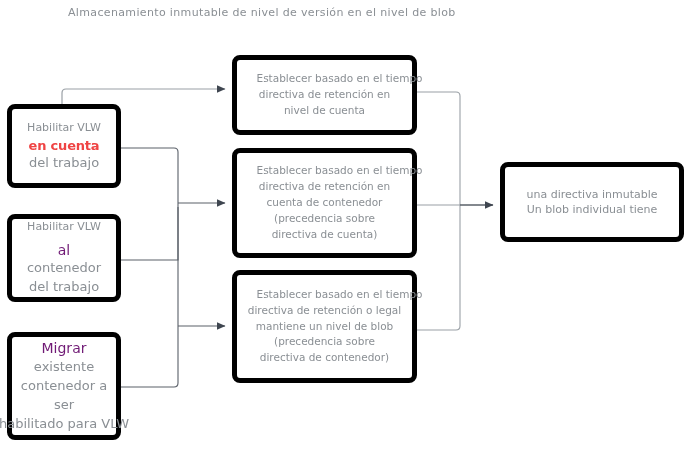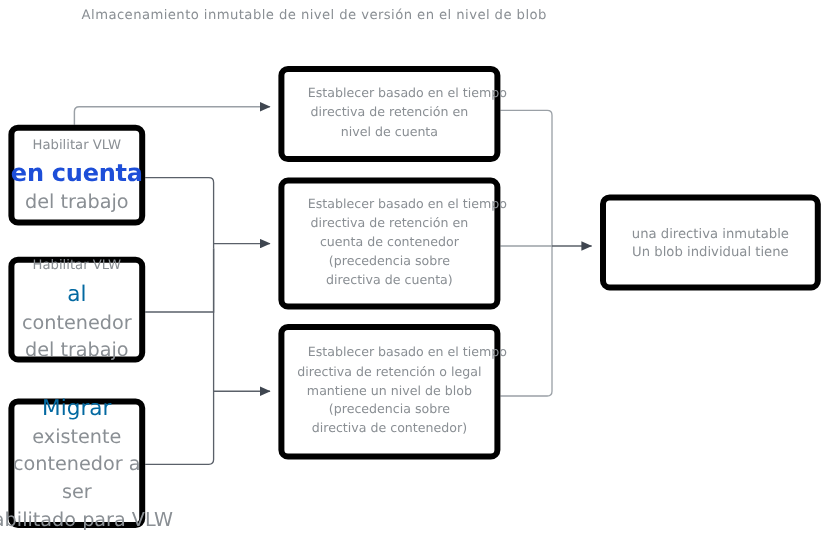--- a/index.html
+++ b/index.html
@@ -62,24 +62,24 @@
   #node-migrate-container { left: 7px;  top: 332px; width: 114px; height: 108px; }
 
   
   #node-account-policy   { left: 232px; top: 55px;  width: 185px; height: 80px; }
   #node-container-policy { left: 232px; top: 148px; width: 185px; height: 110px; }
   #node-blob-policy      { left: 232px; top: 270px; width: 185px; height: 113px; }
 
   
   #node-blob-immutable   { left: 500px; top: 162px; width: 184px; height: 80px; }
 
-  .t-sm   { font-size: 16px; }
+  .t-sm   { font-size: 13px; }
   .t-md   { font-size: 11px; }
-  .t-lg   { font-size: 20px; font-weight: 700; color: #1d4ed8; letter-spacing: -0.2px; }
-  .t-xl   { font-size: 18px; color: #0369a1; }
+  .t-lg   { font-size: 13px; font-weight: 700; color: #ef4444; letter-spacing: -0.2px; }
+  .t-xl   { font-size: 14px; color: #701a75; }
   .t-body { font-size: 10.5px; }
   .gap-sm { margin-top: 2px; }
   .gap-md { margin-top: 6px; }
   
   .overflow-line { position: relative; }
 </style>
 </head>
 <body>
 
 <div id="diagram-root">

